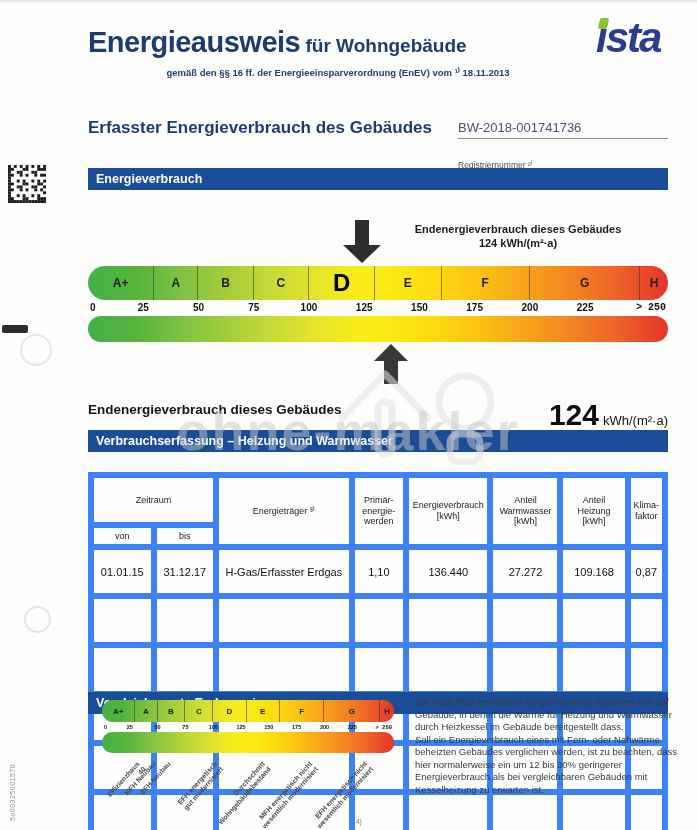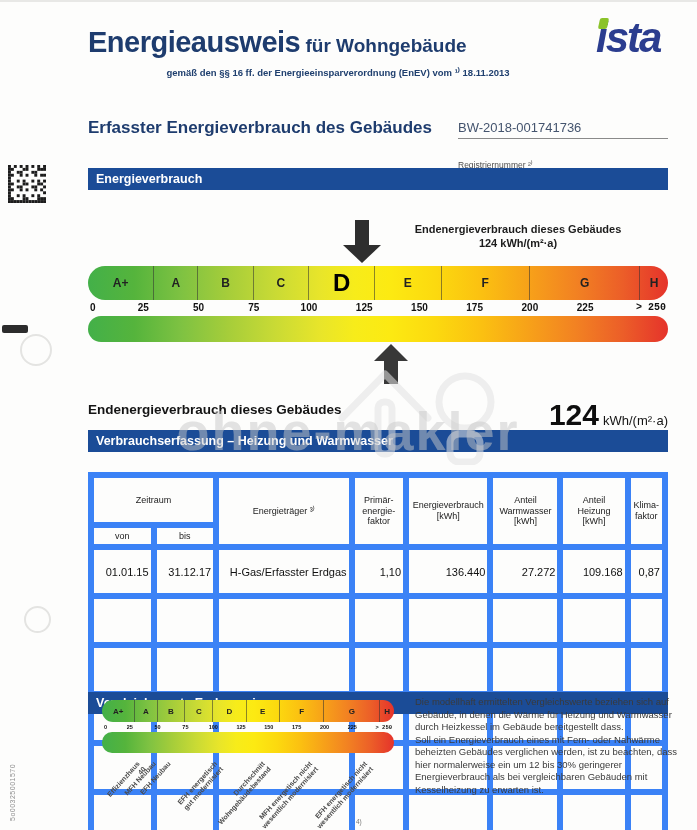--- a/index.html
+++ b/index.html
@@ -64,21 +64,21 @@
   .result-sub{font-size:8px;color:#3f3f3f;margin-top:3px;}
   .result-value{position:absolute;right:0;top:-4px;left:355px;text-align:right;
     border-bottom:1px solid #6e6e6e;padding-bottom:6px;}
   .result-value .num{font-size:30px;font-weight:800;color:#0e0e0e;}
   .result-value .unit{font-size:13px;color:#141414;margin-left:4px;}
   
   .vtable{position:absolute;left:88px;top:470px;width:580px;border-collapse:collapse;table-layout:fixed;}
   .vtable th,.vtable td{border:6px solid #3b82f6;font-weight:400;}
   .vtable th{font-size:9px;color:#222;text-align:center;vertical-align:middle;line-height:1.2;white-space:pre-line;padding:2px;}
   .vtable .subhdr th{font-size:9px;height:14px;padding:1px;}
-  .vtable td{font-size:11px;color:#111;text-align:right;height:21px;padding:11px 2px;white-space:nowrap;overflow:hidden;}
+  .vtable td{font-size:11px;color:#111;text-align:center;height:21px;padding:11px 2px;white-space:nowrap;overflow:hidden;}
   .vtable thead tr:first-child th{height:40px;}
   
   .cmp{position:absolute;left:88px;top:692px;width:580px;height:132px;}
   .sscale{position:absolute;left:14px;top:6px;width:292px;height:58px;}
   .sscale .bar-letters{top:0;height:22px;border-radius:11px;}
   .sscale .band .lt{font-size:8px;font-weight:700;}
   .sscale .band .lt.hl{font-size:8px;font-weight:700;color:#222;}
   .sscale .ticks{top:24px;height:6px;}
   .sscale .tick{font-size:5.5px;font-weight:700;}
   .sscale .bar-plain{top:32px;height:21px;border-radius:10px;}
@@ -280,21 +280,21 @@
         <col style="width:12.2%">
         <col style="width:11.7%">
         <col style="width:6.5%">
     </colgroup>
     <thead>
       <tr>
         <th colspan="2">Zeitraum</th>
         <th rowspan="2">Energieträger ³⁾</th>
         <th rowspan="2">Primär-
 energie-
-faktor</th>
+werden</th>
         <th rowspan="2">Energieverbrauch
 [kWh]</th>
         <th rowspan="2">Anteil
 Warmwasser
 [kWh]</th>
         <th rowspan="2">Anteil Heizung
 [kWh]</th>
         <th rowspan="2">Klima-
 faktor</th>
       </tr>

